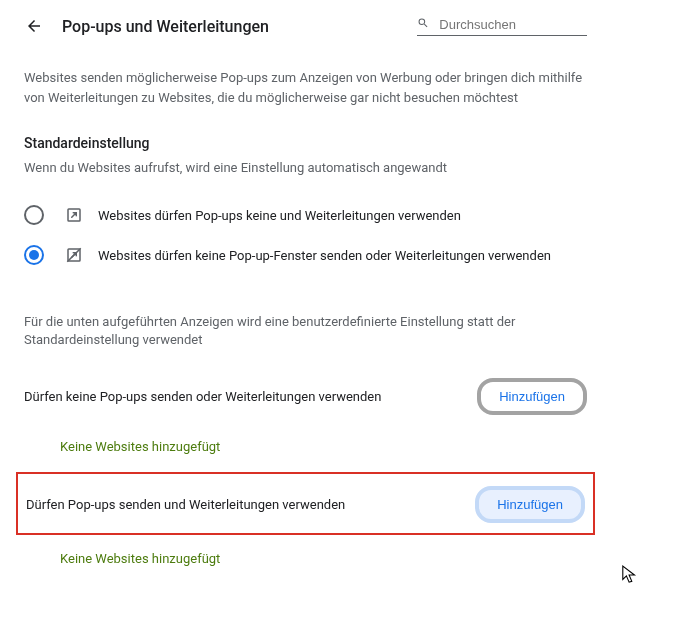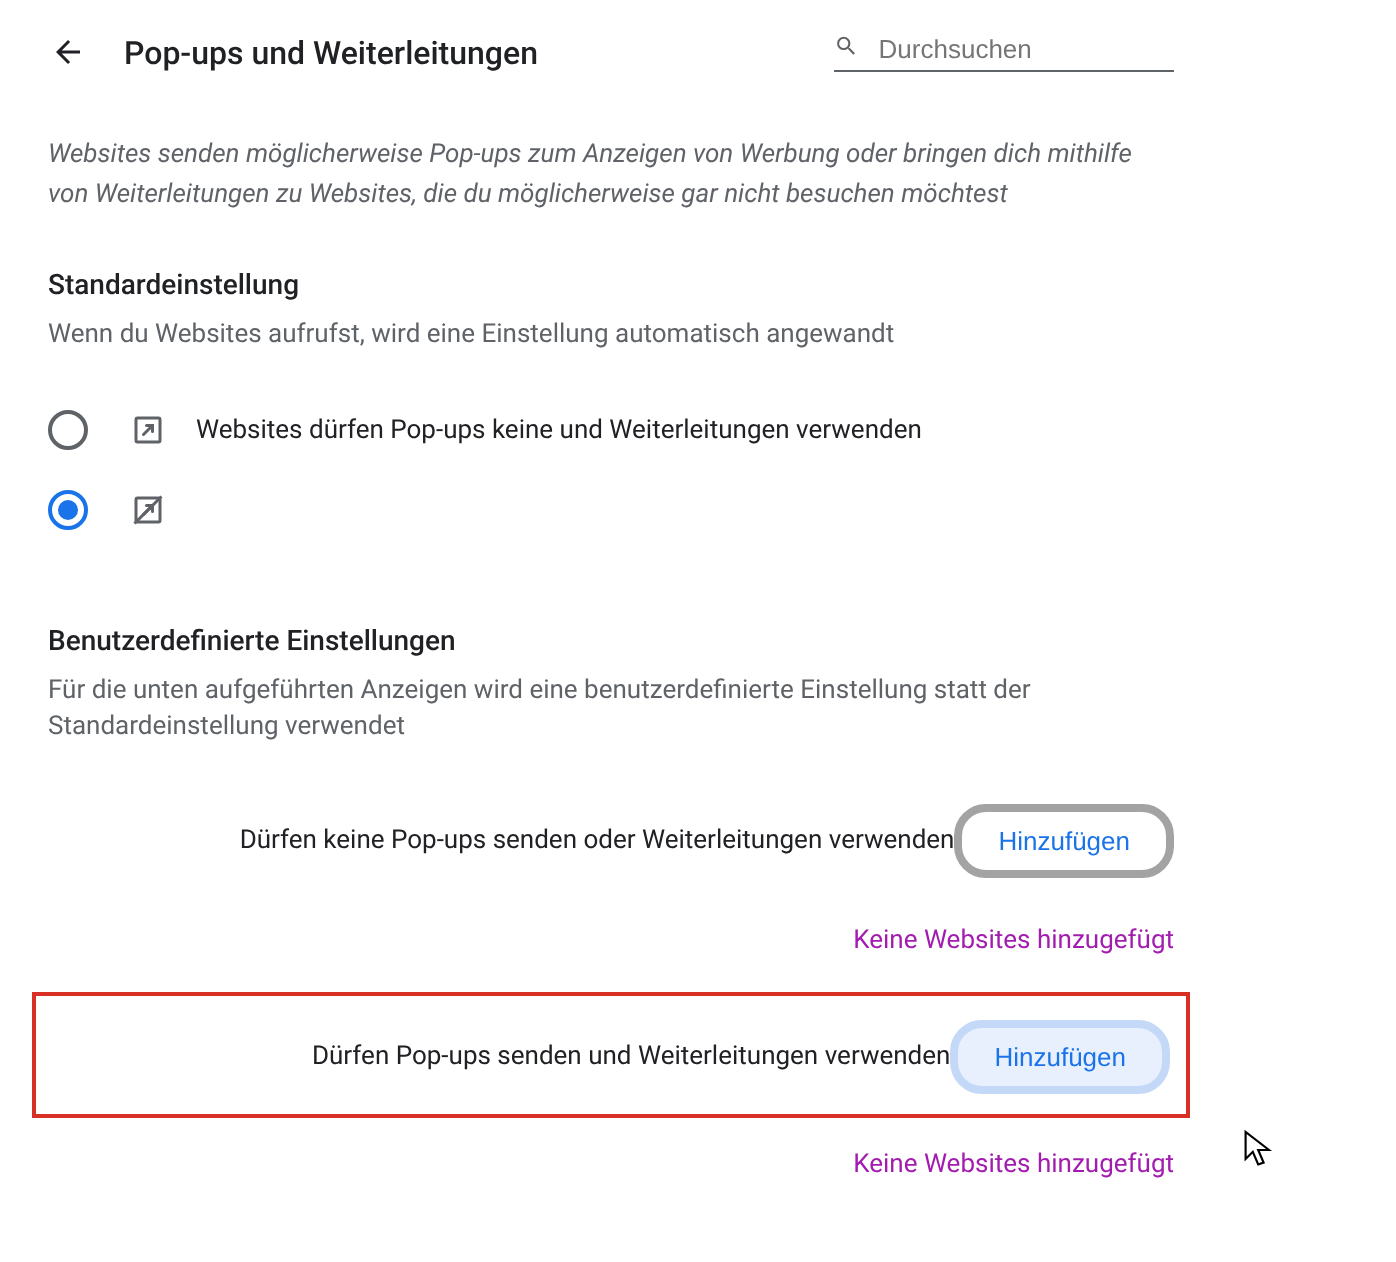--- a/index.html
+++ b/index.html
@@ -36,21 +36,21 @@
   }
   .search-wrap svg { width: 14px; height: 14px; margin-right: 8px; fill: #5f6368; }
   .search-input {
     border: 0; outline: 0;
     font-size: 13px;
     color: #5f6368;
     width: 100%;
     background: transparent;
   }
   .content { padding: 6px 24px 0 24px; }
-  .intro { color: #5f6368; line-height: 1.5; margin: 16px 0 28px 0; font-style: italic; }
+  .intro { color: #5f6368; line-height: 1.5; margin: 16px 0 28px 0; }
   .section-title { font-size: 14px; font-weight: 500; color: #202124; margin-bottom: 8px; }
   .section-desc { color: #5f6368; margin-bottom: 18px; line-height: 1.4; }
   .radio-row {
     display: flex; align-items: center;
     padding: 10px 0 10px 0;
     font-size: 13px;
     color: #202124;
   }
   .radio-outer {
     width: 20px; height: 20px;
@@ -69,43 +69,42 @@
   }
   .radio-icon {
     width: 20px; height: 20px;
     margin-right: 14px;
     flex-shrink: 0;
     display: flex; align-items: center; justify-content: center;
   }
   .custom-section { margin-top: 38px; }
   .list-block { margin-top: 20px; }
   .list-header {
-    display: flex; align-items: center; justify-content: flex-end;
+    display: flex; align-items: center; justify-content: space-between;
     padding: 8px 0;
   }
   .list-label { font-size: 13px; color: #202124; }
   .add-btn {
     border: 4px solid #a3a3a3;
     background: #fff;
     color: #1a73e8;
     font-size: 13px;
     font-weight: 500;
     padding: 7px 18px;
     border-radius: 16px;
     cursor: pointer;
   }
   .add-btn.hover {
     background: #e8f0fe;
     border-color: #c3d9f7;
   }
   .list-empty {
-    color: #a21caf;
+    color: #4d7c0f;
     font-size: 13px;
     padding: 16px 0 4px 36px;
-    text-align: right;
   }
   .highlight-box {
     border: 2px solid #d93025;
     padding: 6px 6px 4px 6px;
     margin: 14px -8px 0 -8px;
   }
   .highlight-box .list-header { padding: 6px 2px 6px 2px; }
   .cursor {
     position: absolute;
     width: 18px; height: 22px;
@@ -152,24 +151,24 @@
       <div class="radio-outer selected">
           <div class="radio-inner"></div>
         </div>
       <div class="radio-icon">
         <svg width="18" height="18" viewBox="0 0 24 24" fill="none" stroke="#5f6368" stroke-width="2">
             <rect x="4" y="4" width="16" height="16" rx="1"></rect>
             <path d="M9 15l6-6M11 9h4v4" stroke-linecap="round"></path>
             <line x1="3" y1="21" x2="21" y2="3" stroke="#5f6368" stroke-width="2"></line>
           </svg>
       </div>
+      <div>Websites dürfen keine Pop-up-Fenster senden oder Weiterleitungen verwenden</div>
     </div>
 
     <div class="custom-section">
-      <div class="section-title">Benutzerdefinierte Einstellungen</div>
       <div class="section-desc">Für die unten aufgeführten Anzeigen wird eine benutzerdefinierte Einstellung statt der Standardeinstellung verwendet</div>
 
       <div class="list-block">
         <div class="list-header">
           <div class="list-label">Dürfen keine Pop-ups senden oder Weiterleitungen verwenden</div>
           <button class="add-btn">Hinzufügen</button>
         </div>
         <div class="list-empty">Keine Websites hinzugefügt</div>
       </div>
 

